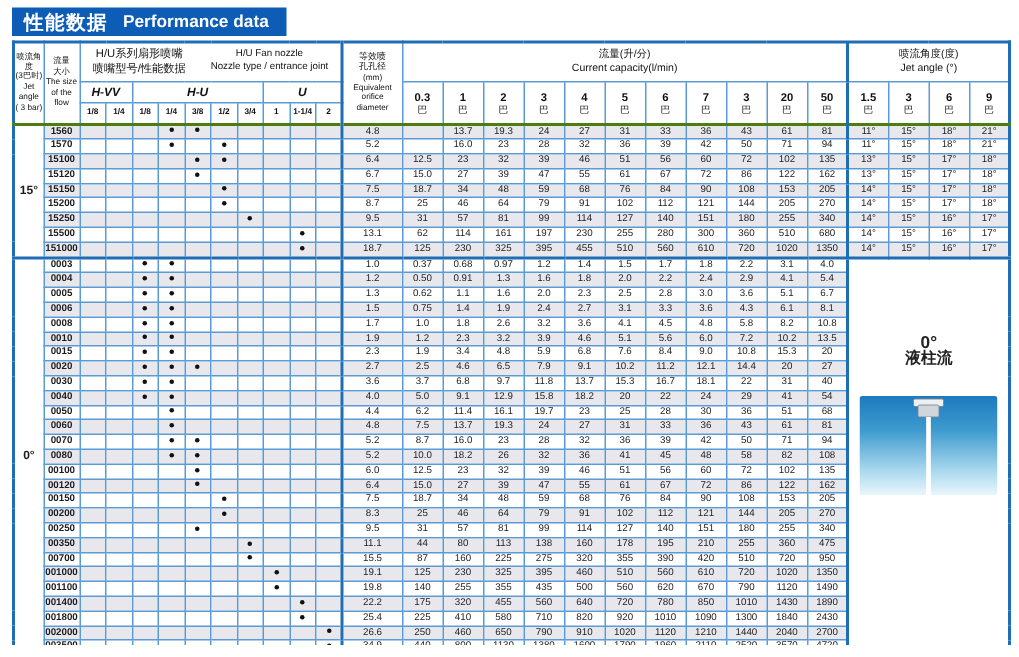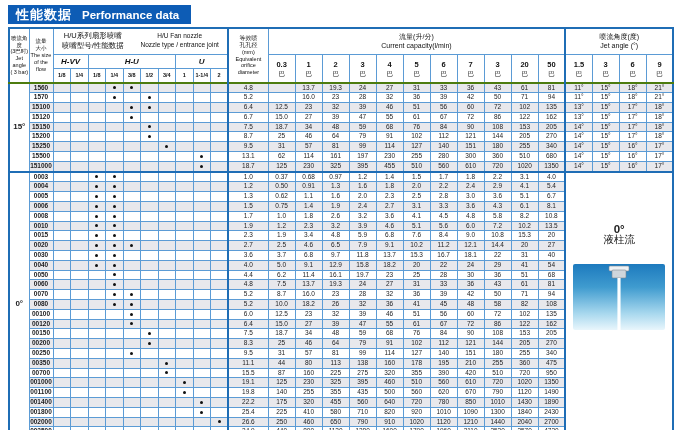--- a/index.html
+++ b/index.html
@@ -32,21 +32,21 @@
   .pres .punit{font-size:6.5px;line-height:9px;}
   tbody td{height:8.72px;line-height:8.8px;font-size:6.5px;color:#1c1c1e;}
   td.g{background:#e8e8ec;}
   td.w{background:#ffffff;}
   td.model{font-weight:700;}
   td.anglecell{background:#fff;font-weight:700;font-size:8px;vertical-align:middle;}
   .dot{display:inline-block;width:3px;height:3px;border-radius:50%;background:#111;vertical-align:middle;}
   td.jetnote{background:#fff;vertical-align:top;}
   .jn-wrap{padding-top:52px;text-align:center;}
   .jn-line1{font-size:11.5px;font-weight:600;color:#222;}
-  .jn-line2{font-size:10.5px;font-weight:400;color:#222;margin-top:2px;}
+  .jn-line2{font-size:10.5px;font-weight:700;color:#222;margin-top:2px;}
   .jn-img{margin-top:20px;}
   .rowA{height:26px;}
 </style>
 </head>
 <body>
 
 <div class="page">
 
   <div class="titlebar">
     <span class="title-cn">性能数据</span>

